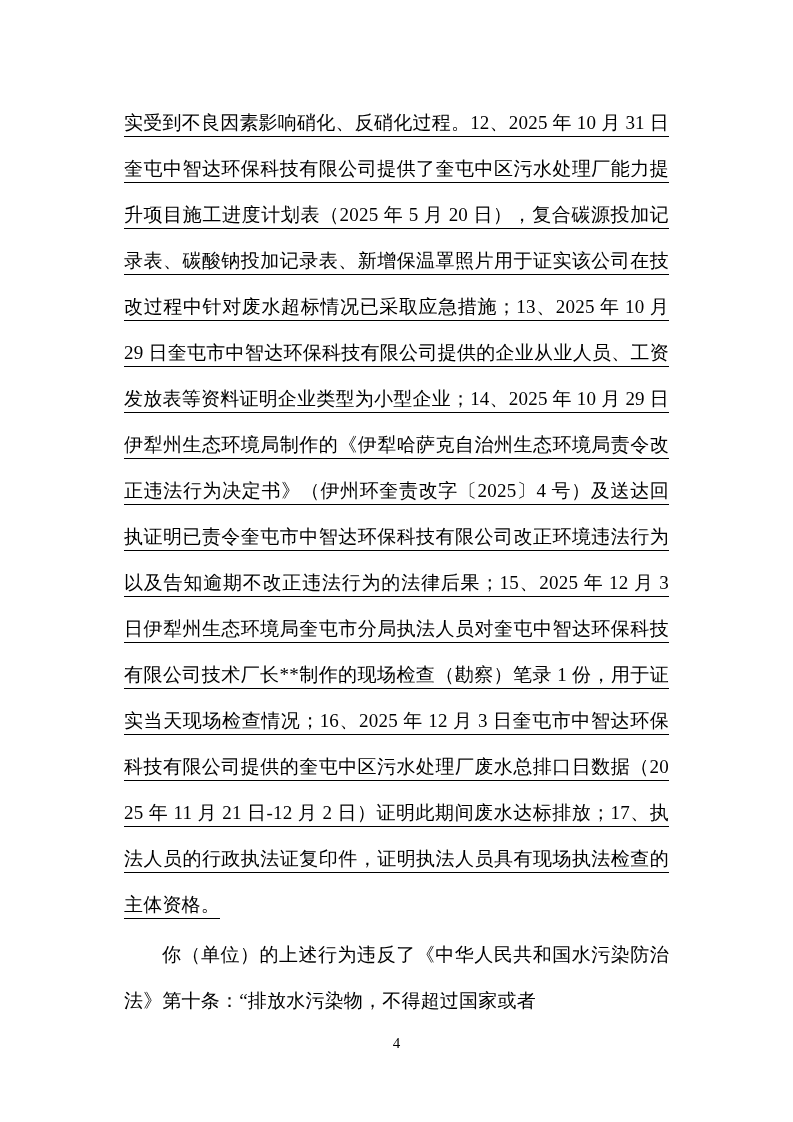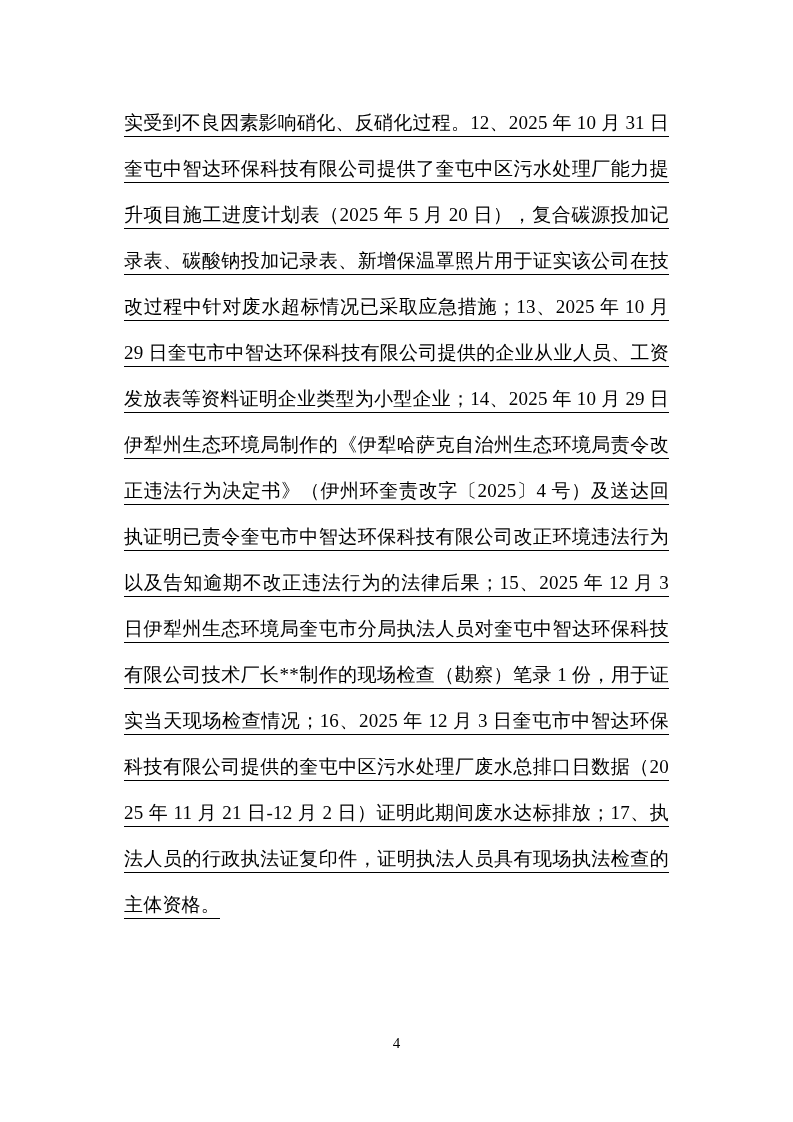--- a/index.html
+++ b/index.html
@@ -50,17 +50,18 @@
     font-family: "Liberation Serif", "DejaVu Serif", serif;
   }
 </style>
 </head>
 <body>
 
 <div class="page">
 
   <div class="content">
     <p class="para para-underlined">实受到不良因素影响硝化、反硝化过程。12、2025 年 10 月 31 日奎屯中智达环保科技有限公司提供了奎屯中区污水处理厂能力提升项目施工进度计划表（2025 年 5 月 20 日），复合碳源投加记录表、碳酸钠投加记录表、新增保温罩照片用于证实该公司在技改过程中针对废水超标情况已采取应急措施；13、2025 年 10 月 29 日奎屯市中智达环保科技有限公司提供的企业从业人员、工资发放表等资料证明企业类型为小型企业；14、2025 年 10 月 29 日伊犁州生态环境局制作的《伊犁哈萨克自治州生态环境局责令改正违法行为决定书》（伊州环奎责改字〔2025〕4 号）及送达回执证明已责令奎屯市中智达环保科技有限公司改正环境违法行为以及告知逾期不改正违法行为的法律后果；15、2025 年 12 月 3 日伊犁州生态环境局奎屯市分局执法人员对奎屯中智达环保科技有限公司技术厂长**制作的现场检查（勘察）笔录 1 份，用于证实当天现场检查情况；16、2025 年 12 月 3 日奎屯市中智达环保科技有限公司提供的奎屯中区污水处理厂废水总排口日数据（2025 年 11 月 21 日-12 月 2 日）证明此期间废水达标排放；17、执法人员的行政执法证复印件，证明执法人员具有现场执法检查的主体资格。</p>
+    <p class="para para-indent">你（单位）的上述行为违反了《中华人民共和国水污染防治法》第十条：“排放水污染物，不得超过国家或者</p>
   </div>
 
   <div class="page-number">4</div>
 
 </div>
 
 </body></html>

